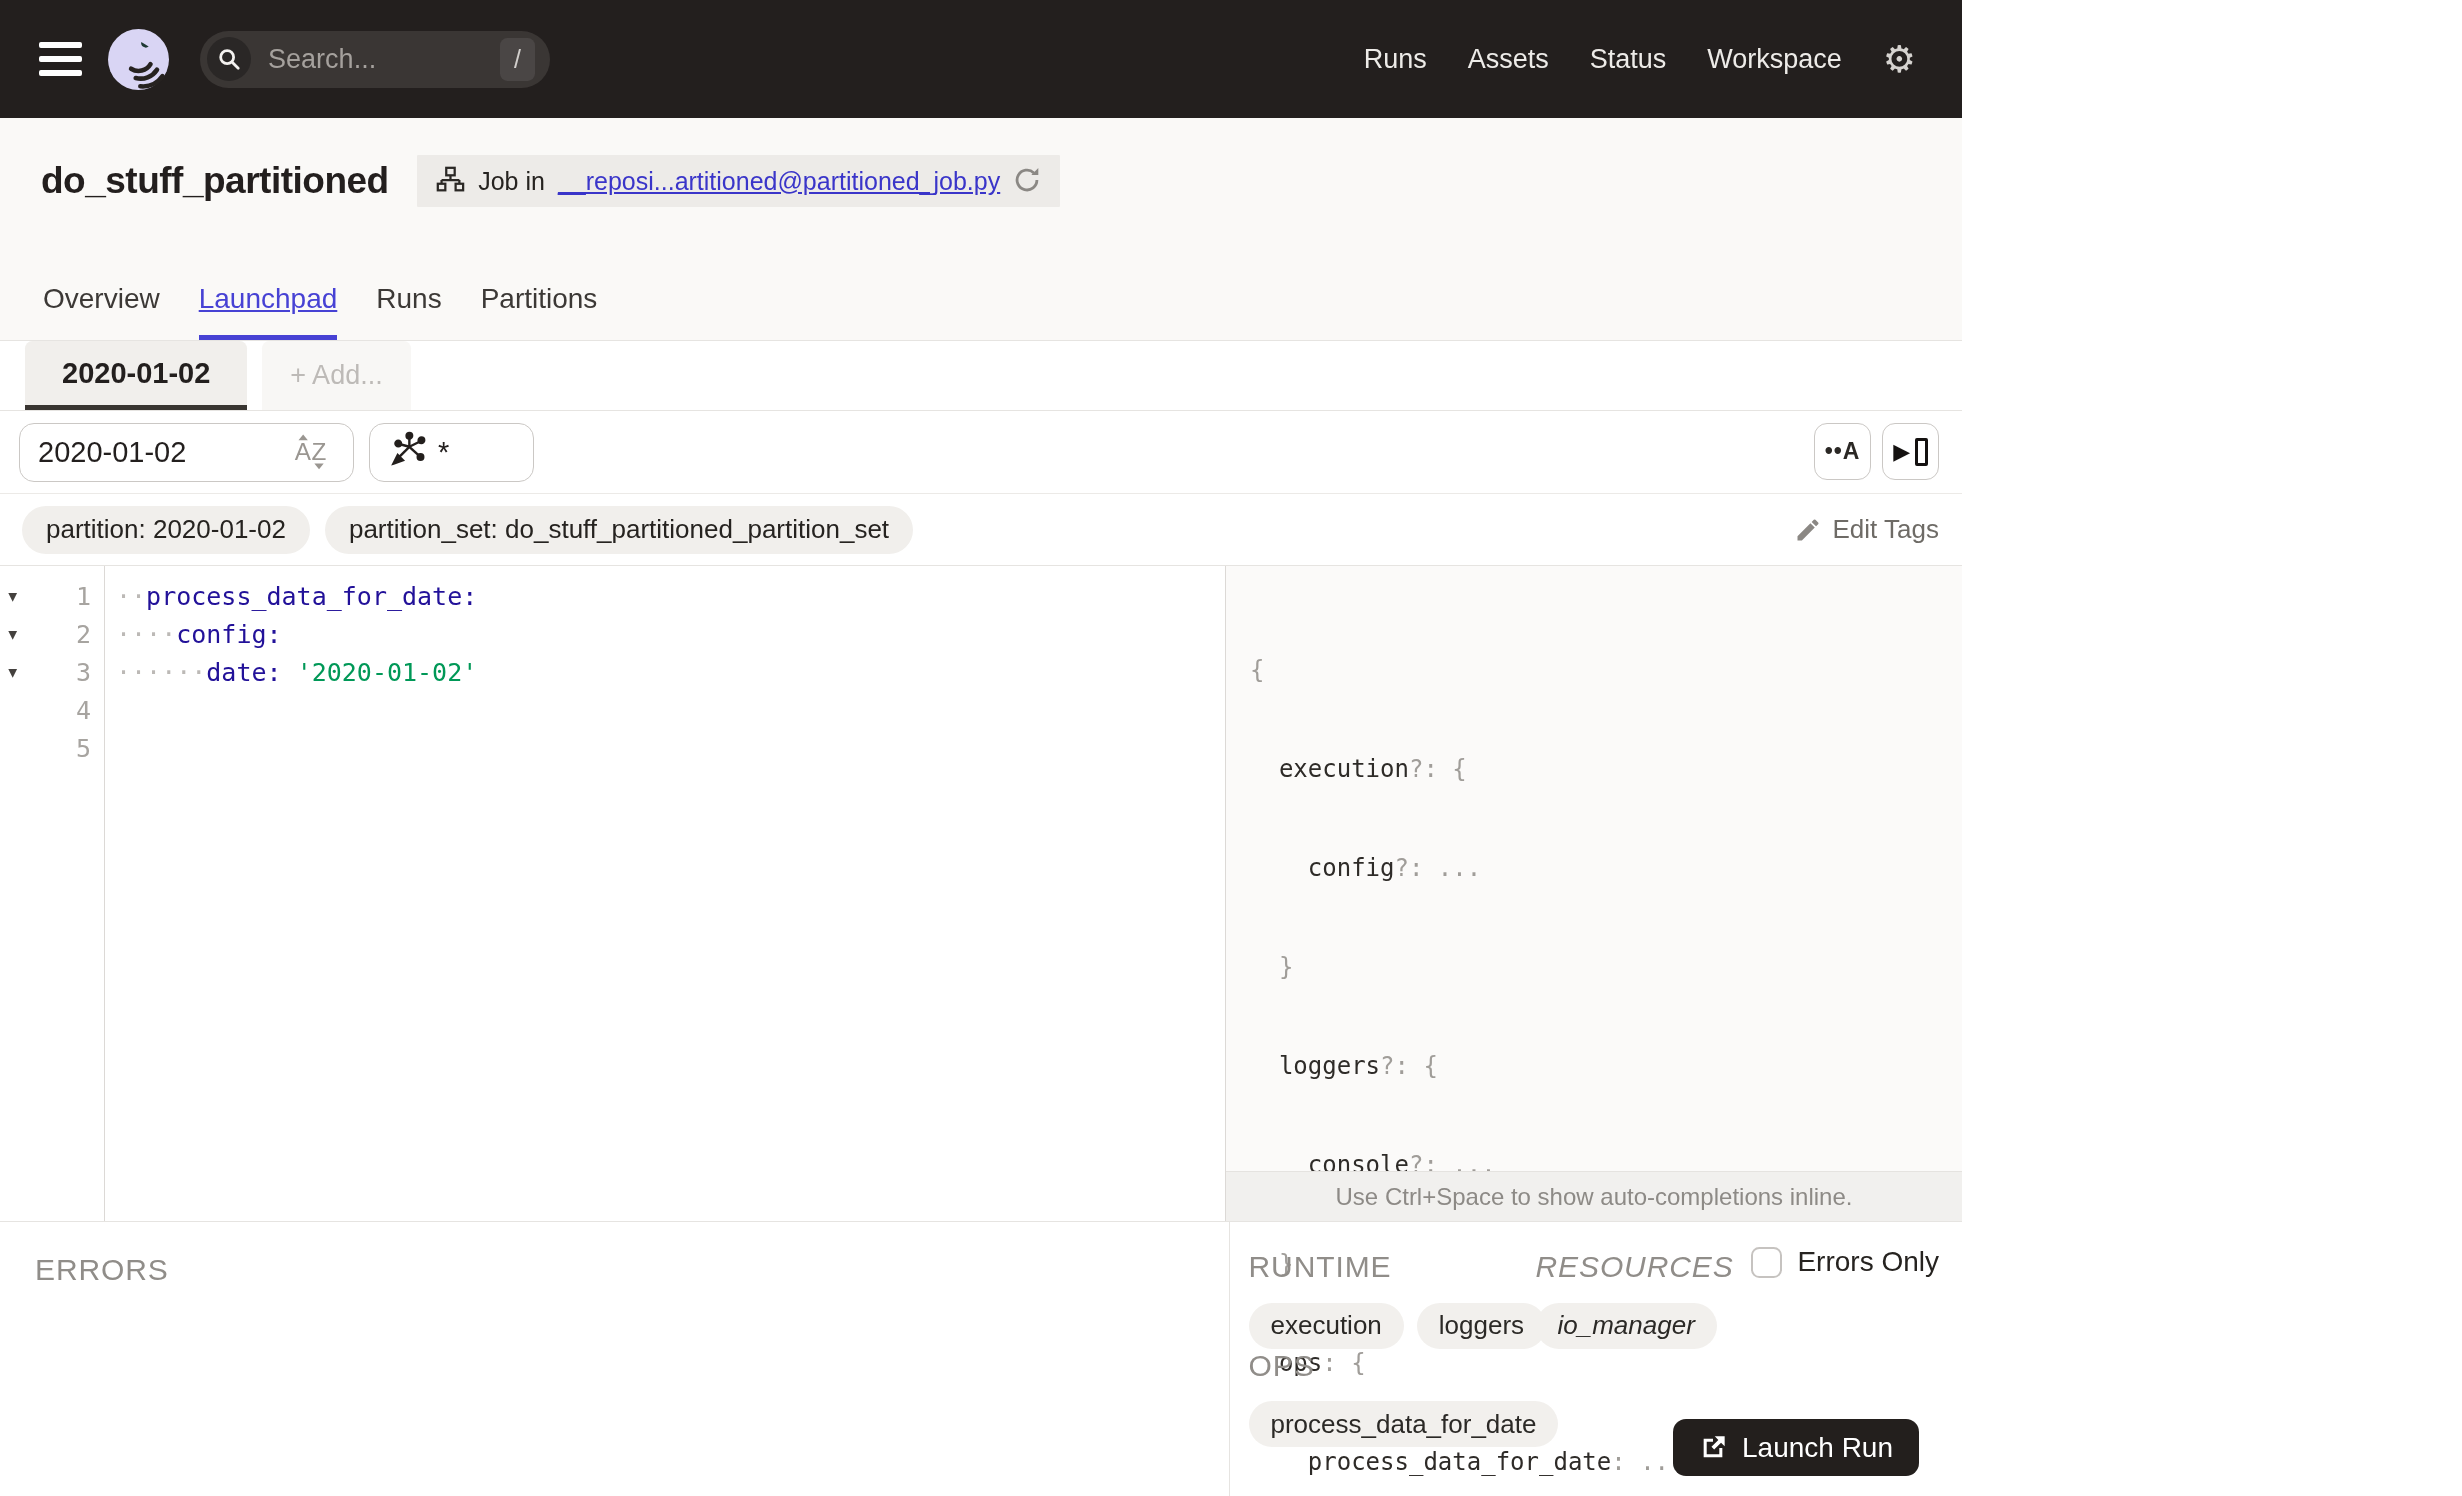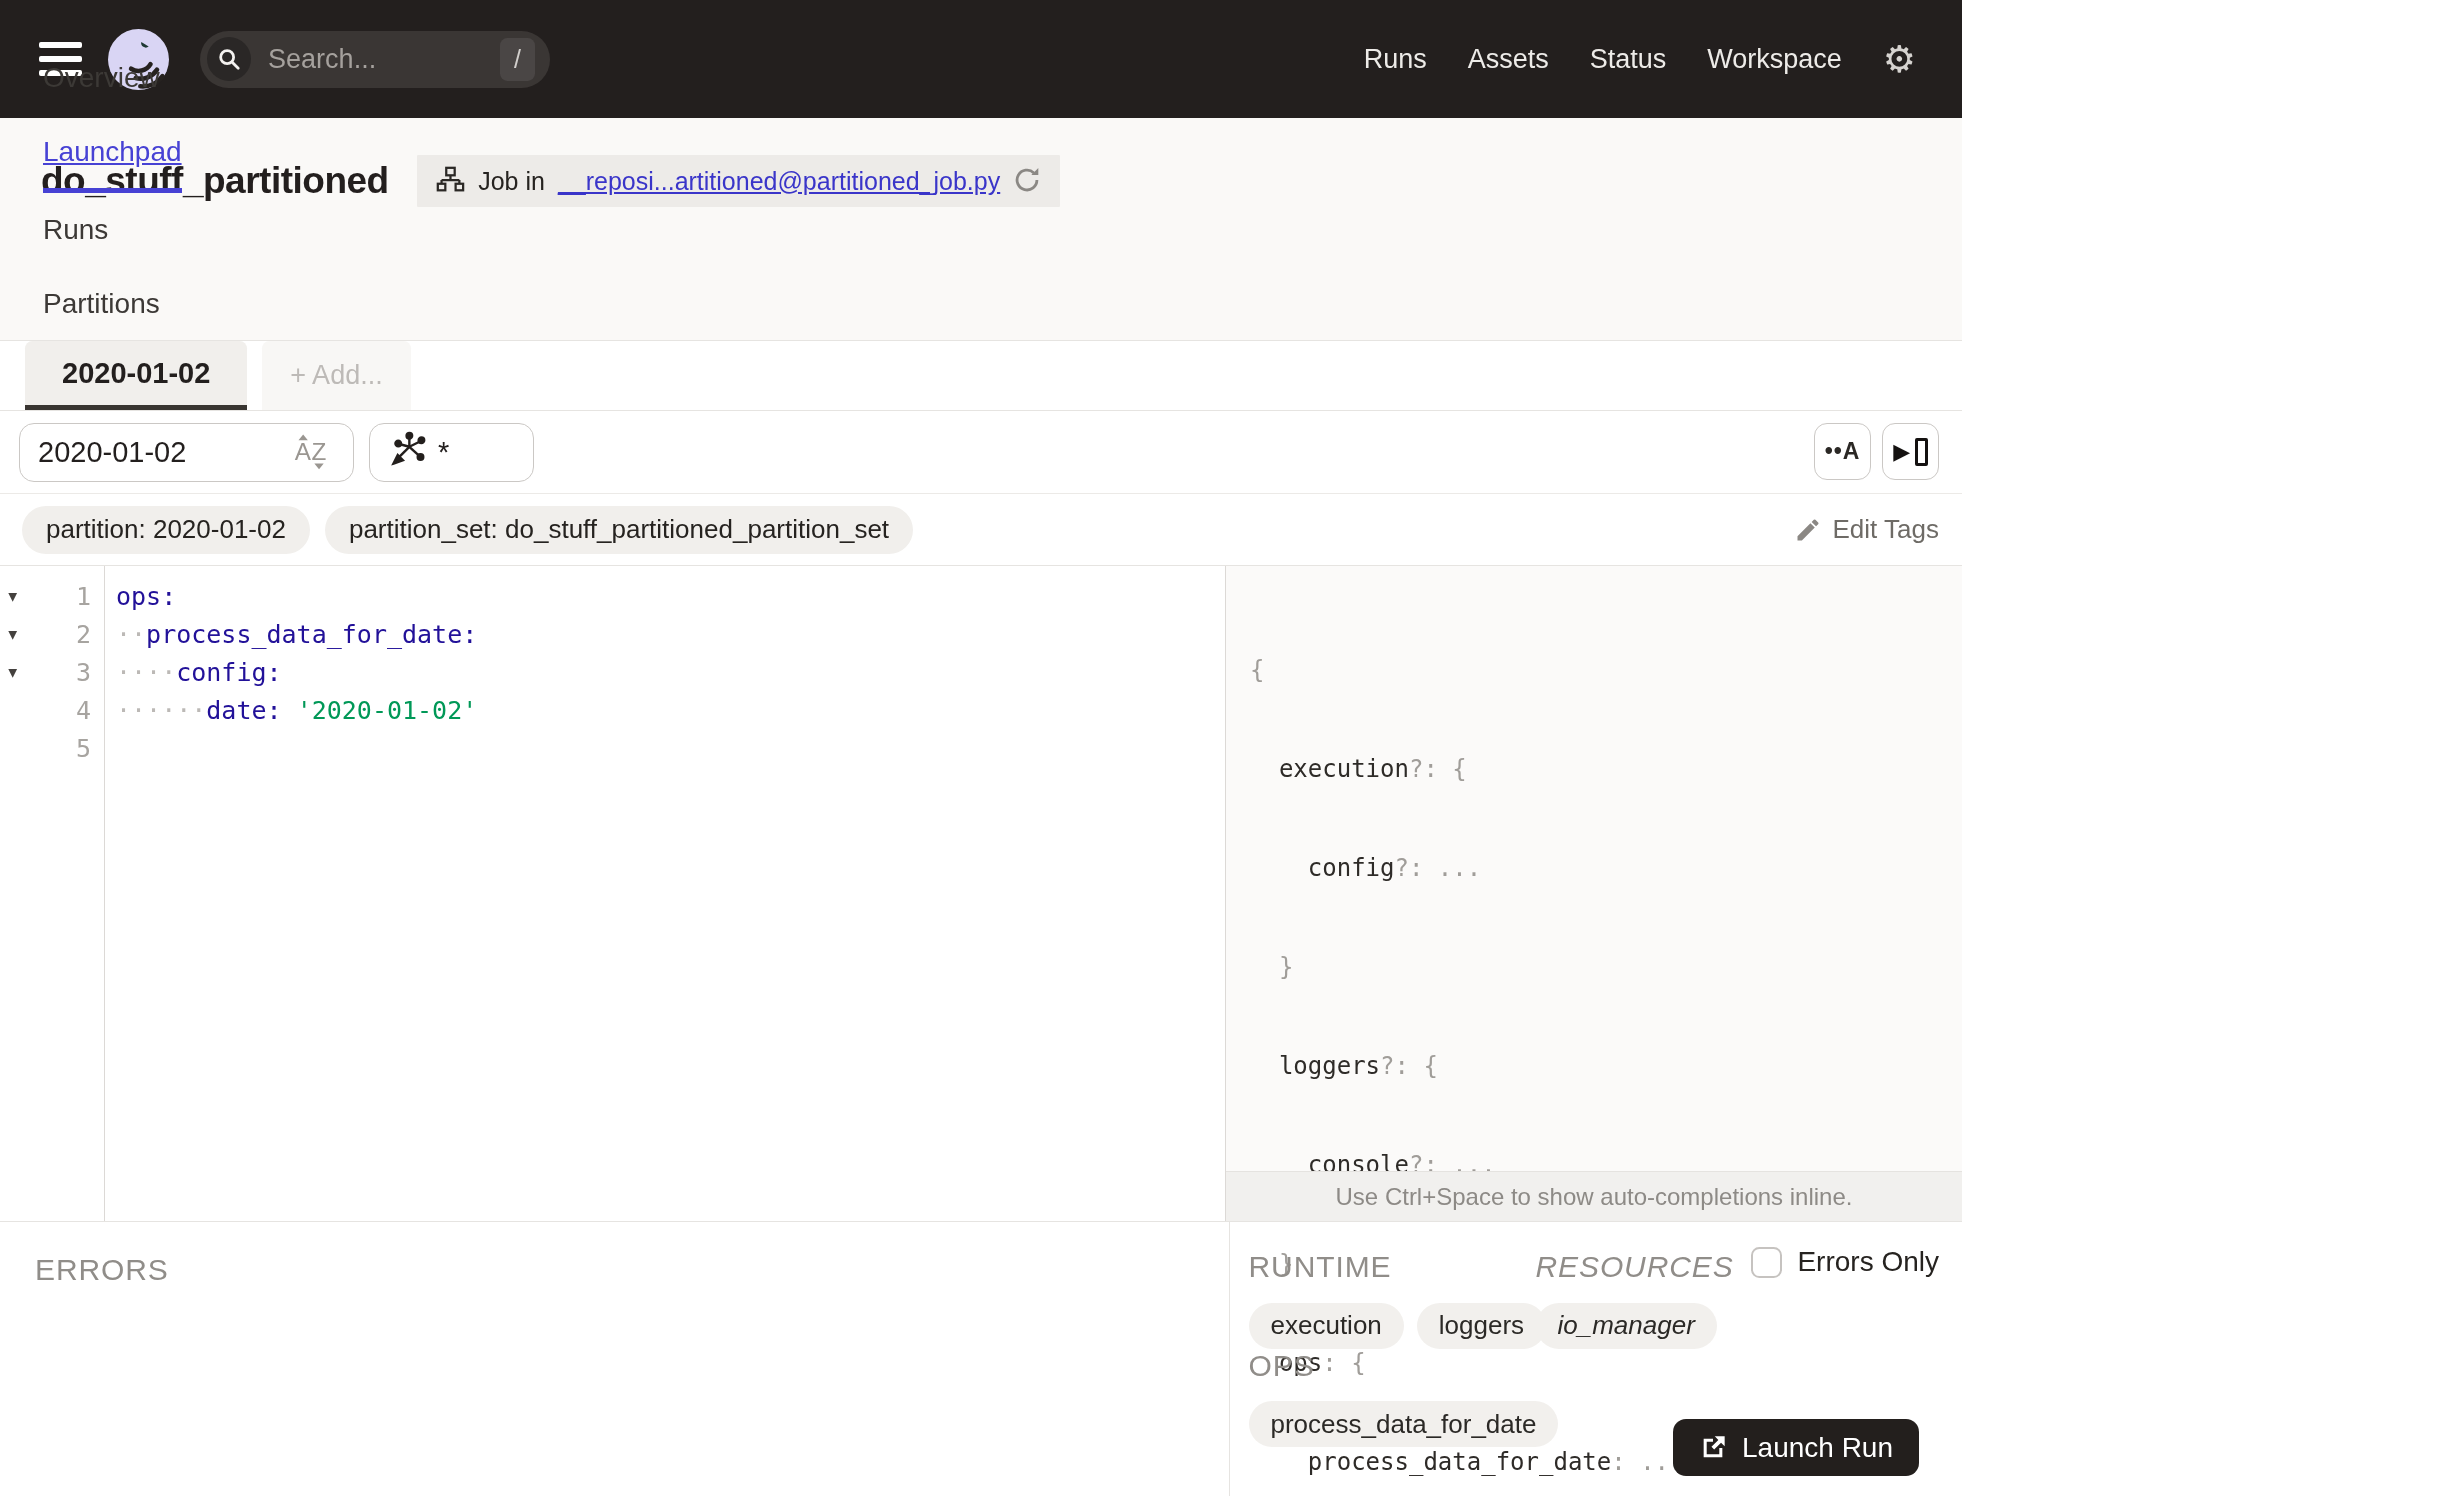--- a/index.html
+++ b/index.html
@@ -20,21 +20,21 @@
   .topnav .navitem { color:#edebe8; font-size:27px; font-weight:500; cursor:pointer; }
   .gear { font-size:37px; color:#d6d3d0; line-height:1; cursor:pointer; }
 
   
   .header { position:relative; height:223px; background:#faf9f7; border-bottom:1.9px solid #e6e4e1; }
   .titlerow { display:flex; align-items:center; gap:28px; padding:37px 0 0 41px; }
   .pagetitle { font-size:37px; font-weight:700; letter-spacing:-0.5px; }
   .jobbadge { height:52px; border-radius:1px; background:#edebe8; display:flex; align-items:center; gap:13px; padding:0 18.5px; }
   .jobbadge .jb-prefix { font-size:25px; color:#262320; }
   .jobbadge .jb-link { font-size:25px; color:#3a35c9; text-decoration:underline; cursor:pointer; }
-  .tabsrow { position:absolute; left:43px; bottom:0; display:flex; gap:21px;flex-direction:column; }
+  .tabsrow { position:absolute; left:43px; bottom:0; display:flex; gap:39px; }
   .tab { font-size:28px; font-weight:500; color:#3c3936; padding-bottom:20.4px; cursor:pointer; }
   .tab.active { color:#4742d4; border-bottom:5.6px solid #4742d4;text-decoration:underline; }
 
   
   .cfgtabs { height:70px; background:#fff; border-bottom:1.9px solid #e6e4e1; display:flex; align-items:stretch; padding-left:25px; }
   .cfgtab { min-width:185px; padding:0 37px; display:flex; align-items:center; justify-content:center; font-size:29px; font-weight:700; background:#f1efec; border-bottom:5.6px solid #393531; border-radius:7.4px 7.4px 0 0; cursor:pointer; }
   .addtab { margin-left:15px; min-width:135px; padding:0 28px; display:flex; align-items:center; justify-content:center; font-size:27px; color:#bdbab7; background:#f8f7f5; border-radius:7.4px 7.4px 0 0; cursor:pointer; }
 
   
   .selrow { position:relative; height:83px; background:#fff; border-bottom:1.9px solid #eceae7; display:flex; align-items:center; gap:15px; padding-left:18.5px; }
@@ -234,21 +234,20 @@
         <div class="gutrow">
             <span class="fold"></span>
             <span class="lnum">4</span>
           </div>
         <div class="gutrow">
             <span class="fold"></span>
             <span class="lnum">5</span>
           </div>
       </div>
       <div class="code">
-        <div class="codeline"><span class="tok-ws"></span><span class="tok-key">ops:</span><span class="tok-str"></span></div>
         <div class="codeline"><span class="tok-ws">··</span><span class="tok-key">process_data_for_date:</span><span class="tok-str"></span></div>
         <div class="codeline"><span class="tok-ws">····</span><span class="tok-key">config:</span><span class="tok-str"></span></div>
         <div class="codeline"><span class="tok-ws">······</span><span class="tok-key">date:</span><span class="tok-str"> '2020-01-02'</span></div>
         <div class="codeline"><span class="tok-ws"></span><span class="tok-key"></span><span class="tok-str"></span></div>
       </div>
     </div>
     <div class="schema">
       <div class="schemabody">
         <div class="schemaline"><span class="sd"></span><span class="sg">{</span></div>
         <div class="schemaline"><span class="sd">  execution</span><span class="sg">?: {</span></div>

